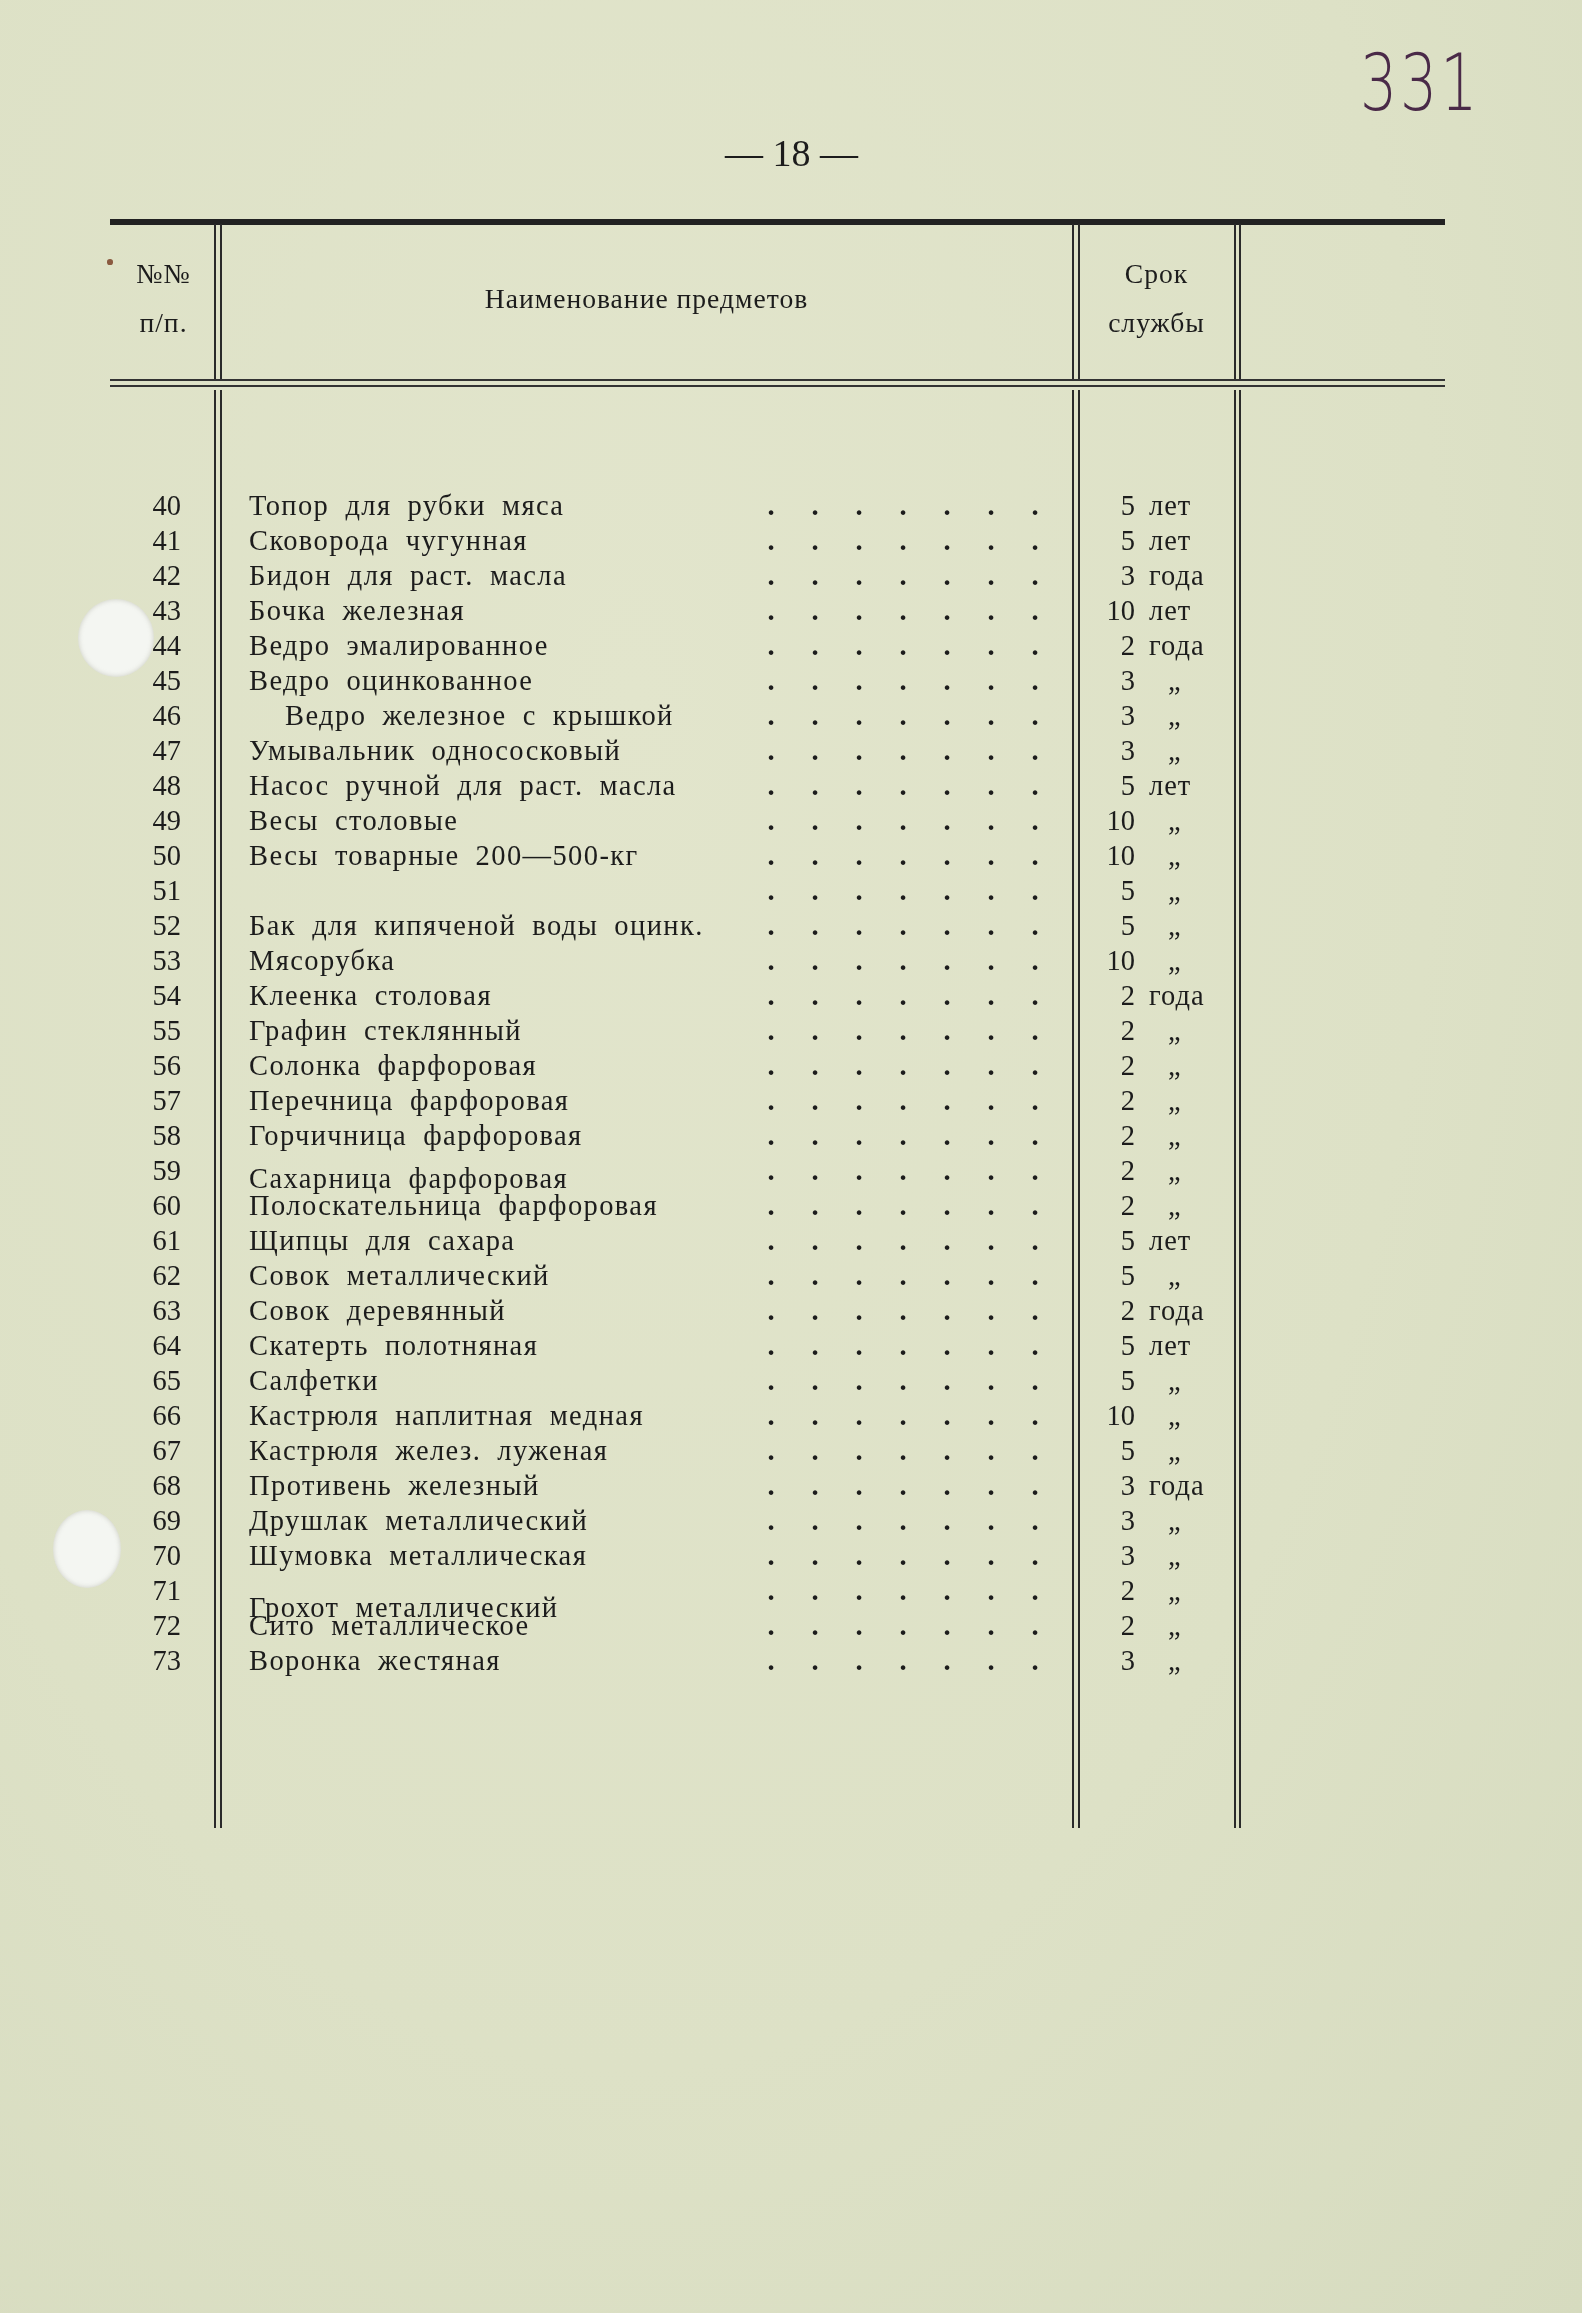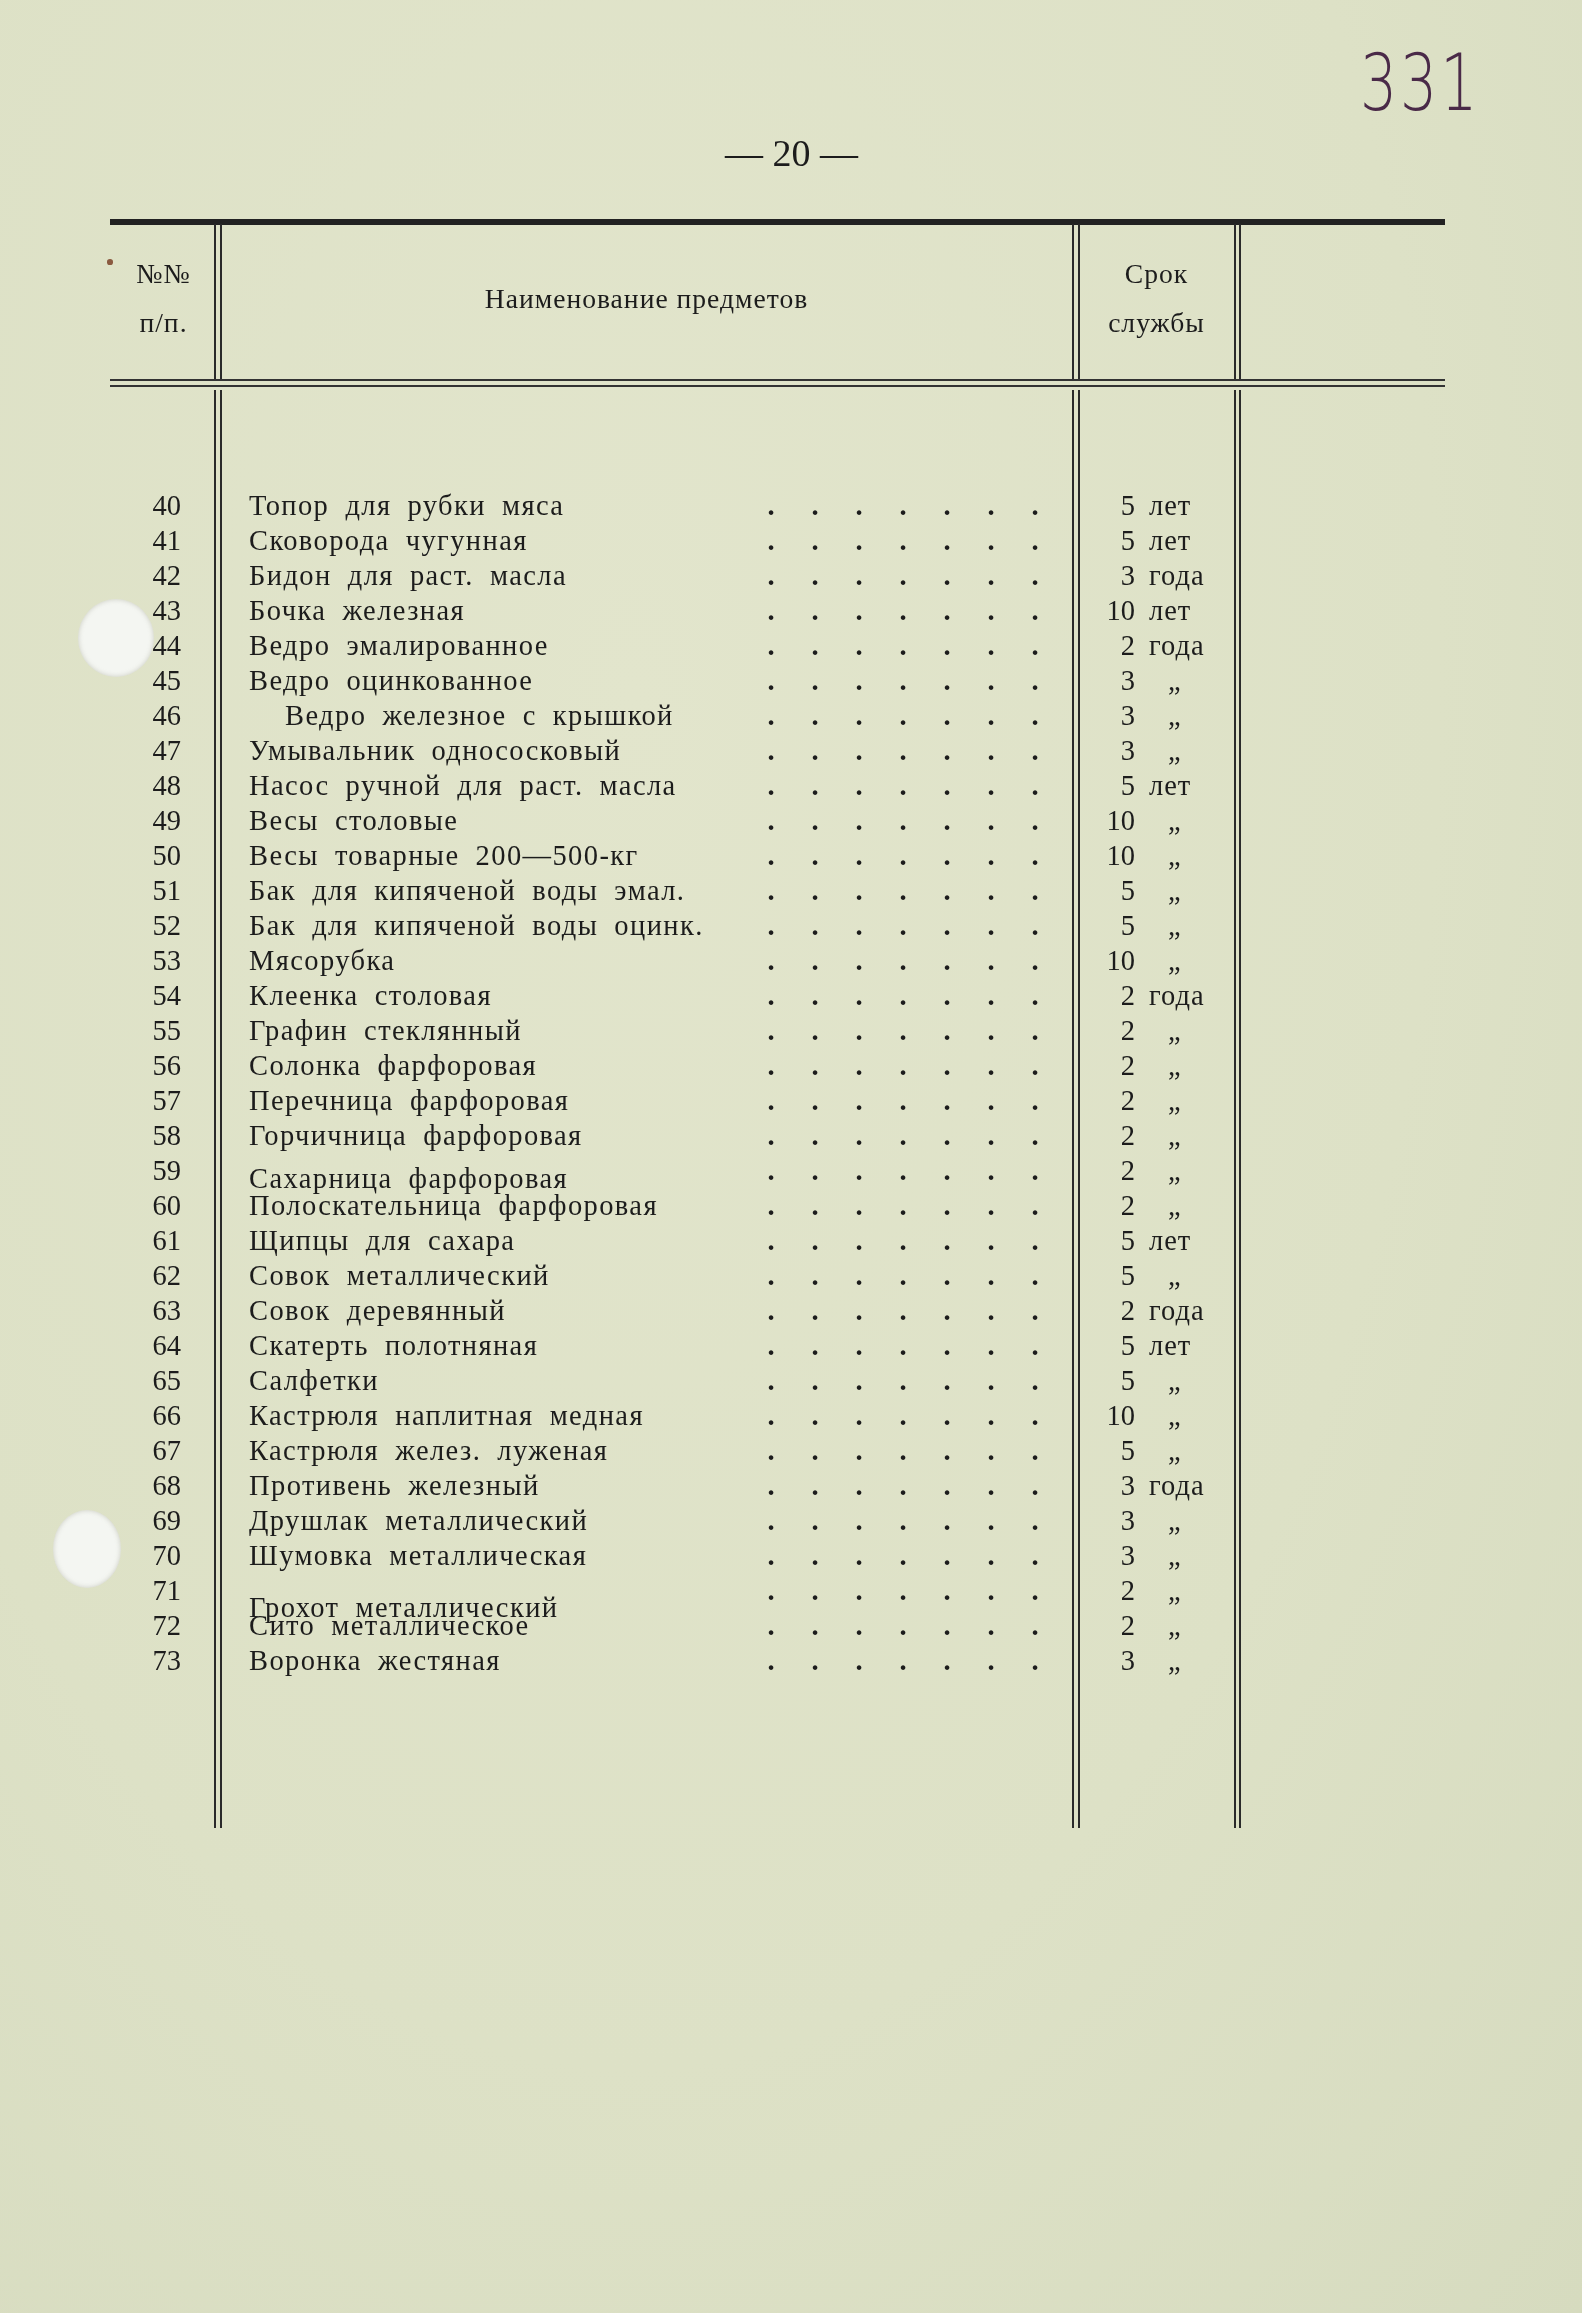--- a/index.html
+++ b/index.html
@@ -45,21 +45,21 @@
 
   .hole { border-radius:50%; background:#f4f6f2; box-shadow: inset 0 0 5.7px rgba(140,140,120,0.4); }
   #hole-1 { left:78px; top:599px; width:76px; height:78px; }
   #hole-2 { left:53px; top:1510px; width:68px; height:78px; }
   .speck { width:5.7px; height:5.7px; border-radius:50%; background:#8a5a40; }
 </style>
 </head>
 <body>
 
 <div class="abs" id="folio">331</div>
-<div class="abs" id="page-number">— 20 —</div>
+<div class="abs" id="page-number">— 18 —</div>
 
 <div class="abs hrule" id="top-rule"></div>
 <div class="abs" id="hdr-rule-a"></div>
 <div class="abs" id="hdr-rule-b"></div>
 
 <div class="abs vline vl1 vtop"></div>
 <div class="abs vline vl2 vtop"></div>
 <div class="abs vline vl3 vtop"></div>
 <div class="abs vline vl4 vtop"></div>
 <div class="abs vline vl5 vtop"></div>
@@ -155,21 +155,20 @@
     <div class="row">
       <span class="dots"><span>.</span><span>.</span><span>.</span><span>.</span><span>.</span><span>.</span><span>.</span></span>
       <span class="num">50</span>
       <span class="name" style="background: transparent;">Весы товарные 200—500-кг</span>
       <span class="tval">10</span>
       <span class="tunit ditto">„</span>
     </div>
     <div class="row">
       <span class="dots"><span>.</span><span>.</span><span>.</span><span>.</span><span>.</span><span>.</span><span>.</span></span>
       <span class="num">51</span>
-      <span class="name" style="background: transparent;">Бак для кипяченой воды эмал.</span>
       <span class="tval">5</span>
       <span class="tunit ditto">„</span>
     </div>
     <div class="row">
       <span class="dots"><span>.</span><span>.</span><span>.</span><span>.</span><span>.</span><span>.</span><span>.</span></span>
       <span class="num">52</span>
       <span class="name" style="background: transparent;">Бак для кипяченой воды оцинк.</span>
       <span class="tval">5</span>
       <span class="tunit ditto">„</span>
     </div>

